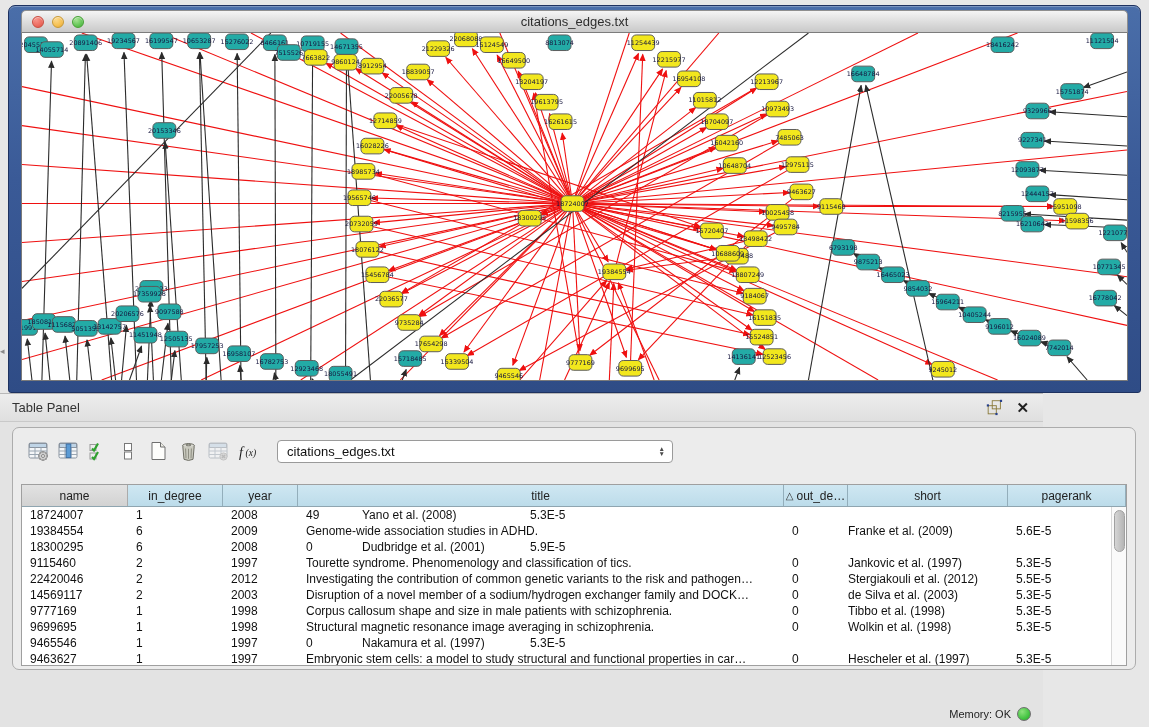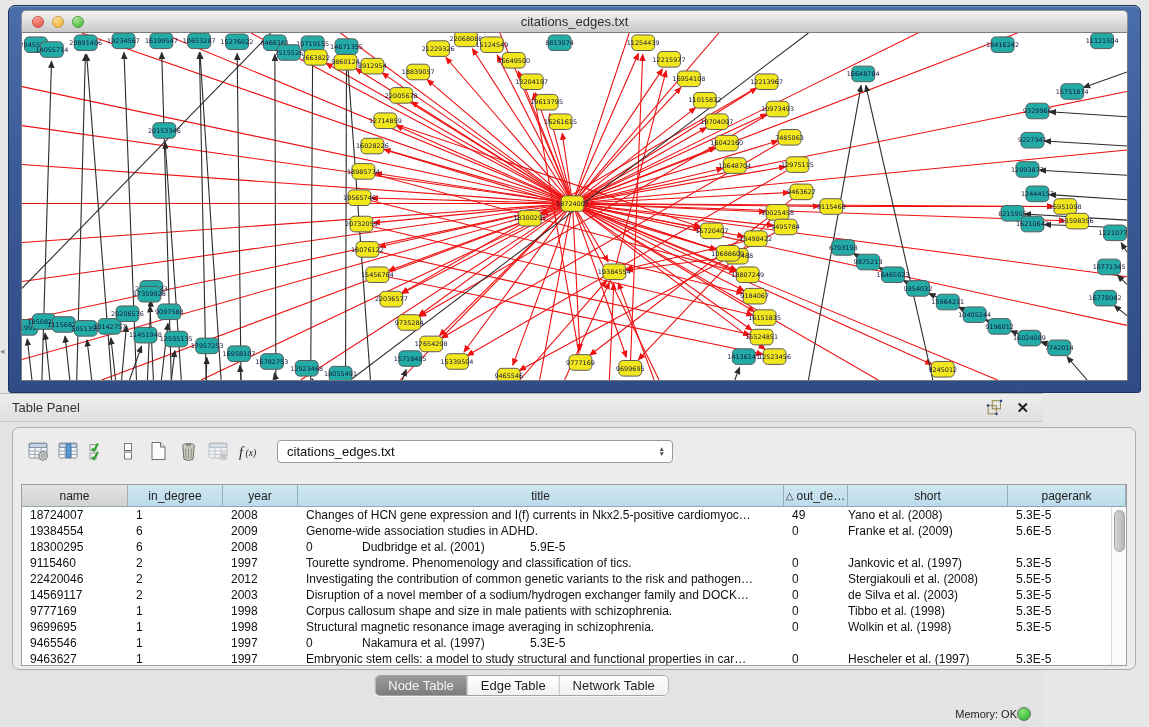--- a/index.html
+++ b/index.html
@@ -59,21 +59,21 @@
   .vscroll { position:absolute; right:0; top:22px; bottom:0; width:15px; background:#FAFAFA; border-left:1px solid #D8D8D8; }
   .vthumb { margin:3px auto 0; width:11px; height:42px; border-radius:6px;
     background:linear-gradient(90deg,#D5D5D5,#B5B5B5); border:1px solid #A0A0A0; }
 
   .seg-tabs { position:absolute; left:50%; transform:translateX(-50%); top:281px; display:flex; height:21px;
     border:1px solid #A3A3A3; border-radius:5px; overflow:hidden; background:#FBFBFB; box-shadow:0 1px 0 rgba(255,255,255,.7); }
   .seg { padding:0 13px; font-size:13px; line-height:20px; color:#1E1E1E; border-left:1px solid #BDBDBD; background:linear-gradient(180deg,#FFFFFF,#F1F1F1); }
   .seg:first-child { border-left:none; }
   .seg.selected { background:linear-gradient(180deg,#9A9A9A,#7D7D7D); color:#F4F4F4; }
 
-  .statusbar { position:absolute; left:0; bottom:0; width:100%; height:26px; display:flex; align-items:center; justify-content:flex-end; padding-right:12px; }
+  .statusbar { position:absolute; left:0; bottom:0; width:100%; height:26px; display:flex; align-items:center; justify-content:flex-end; padding-right:12px; gap:6px; }
   .mem-label { font-size:11px; color:#1E1E1E; }
   .mem-dot { width:14px; height:14px; border-radius:50%; background:radial-gradient(circle at 35% 30%,#8BE27B,#3FC23F 65%,#2FA32F); border:1px solid #6E6E6E; }
 </style>
 </head>
 <body>
 
 <div class="net-frame">
   <div class="titlebar">
     <div class="lights">
       <span class="light red"></span>
@@ -812,21 +812,20 @@
           </div>
           <div class="th" style="width: 105px; flex: 1 1 0%;">
             <span>pagerank</span>
           </div>
         </div>
       <div class="tbody" id="tbody">
           <div class="tr">
             <div class="td" style="width: 106px;">18724007</div>
             <div class="td" style="width: 95px;">1</div>
             <div class="td" style="width: 75px;">2008</div>
-            <div class="td" style="width: 486px;">Changes of HCN gene expression and I(f) currents in Nkx2.5-positive cardiomyoc…</div>
             <div class="td" style="width: 64px;">49</div>
             <div class="td center" style="width: 160px;">Yano et al. (2008)</div>
             <div class="td" style="width: 105px; flex: 1 1 0%;">5.3E-5</div>
           </div>
           <div class="tr">
             <div class="td" style="width: 106px;">19384554</div>
             <div class="td" style="width: 95px;">6</div>
             <div class="td" style="width: 75px;">2009</div>
             <div class="td" style="width: 486px;">Genome-wide association studies in ADHD.</div>
             <div class="td" style="width: 64px;">0</div>
@@ -849,21 +848,21 @@
             <div class="td" style="width: 64px;">0</div>
             <div class="td center" style="width: 160px;">Jankovic et al. (1997)</div>
             <div class="td" style="width: 105px; flex: 1 1 0%;">5.3E-5</div>
           </div>
           <div class="tr">
             <div class="td" style="width: 106px;">22420046</div>
             <div class="td" style="width: 95px;">2</div>
             <div class="td" style="width: 75px;">2012</div>
             <div class="td" style="width: 486px;">Investigating the contribution of common genetic variants to the risk and pathogen…</div>
             <div class="td" style="width: 64px;">0</div>
-            <div class="td center" style="width: 160px;">Stergiakouli et al. (2008)</div>
+            <div class="td center" style="width: 160px;">Stergiakouli et al. (2012)</div>
             <div class="td" style="width: 105px; flex: 1 1 0%;">5.5E-5</div>
           </div>
           <div class="tr">
             <div class="td" style="width: 106px;">14569117</div>
             <div class="td" style="width: 95px;">2</div>
             <div class="td" style="width: 75px;">2003</div>
             <div class="td" style="width: 486px;">Disruption of a novel member of a sodium/hydrogen exchanger family and DOCK…</div>
             <div class="td" style="width: 64px;">0</div>
             <div class="td center" style="width: 160px;">de Silva et al. (2003)</div>
             <div class="td" style="width: 105px; flex: 1 1 0%;">5.3E-5</div>
@@ -903,23 +902,18 @@
             <div class="td center" style="width: 160px;">Hescheler et al. (1997)</div>
             <div class="td" style="width: 105px; flex: 1 1 0%;">5.3E-5</div>
           </div>
         </div>
       <div class="vscroll">
         <div class="vthumb"></div>
       </div>
     </div>
   </div>
 
-  <div class="seg-tabs" id="segtabs">
-      <div class="seg selected">Node Table</div>
-      <div class="seg">Edge Table</div>
-      <div class="seg">Network Table</div>
-    </div>
 
   <div class="statusbar">
     <span class="mem-label">Memory: OK</span>
     <span class="mem-dot" style="background: radial-gradient(circle at 35% 30%, rgb(139, 226, 123), rgb(63, 194, 63) 65%, rgb(47, 163, 47));"></span>
   </div>
 </div>
 
 </body></html>

